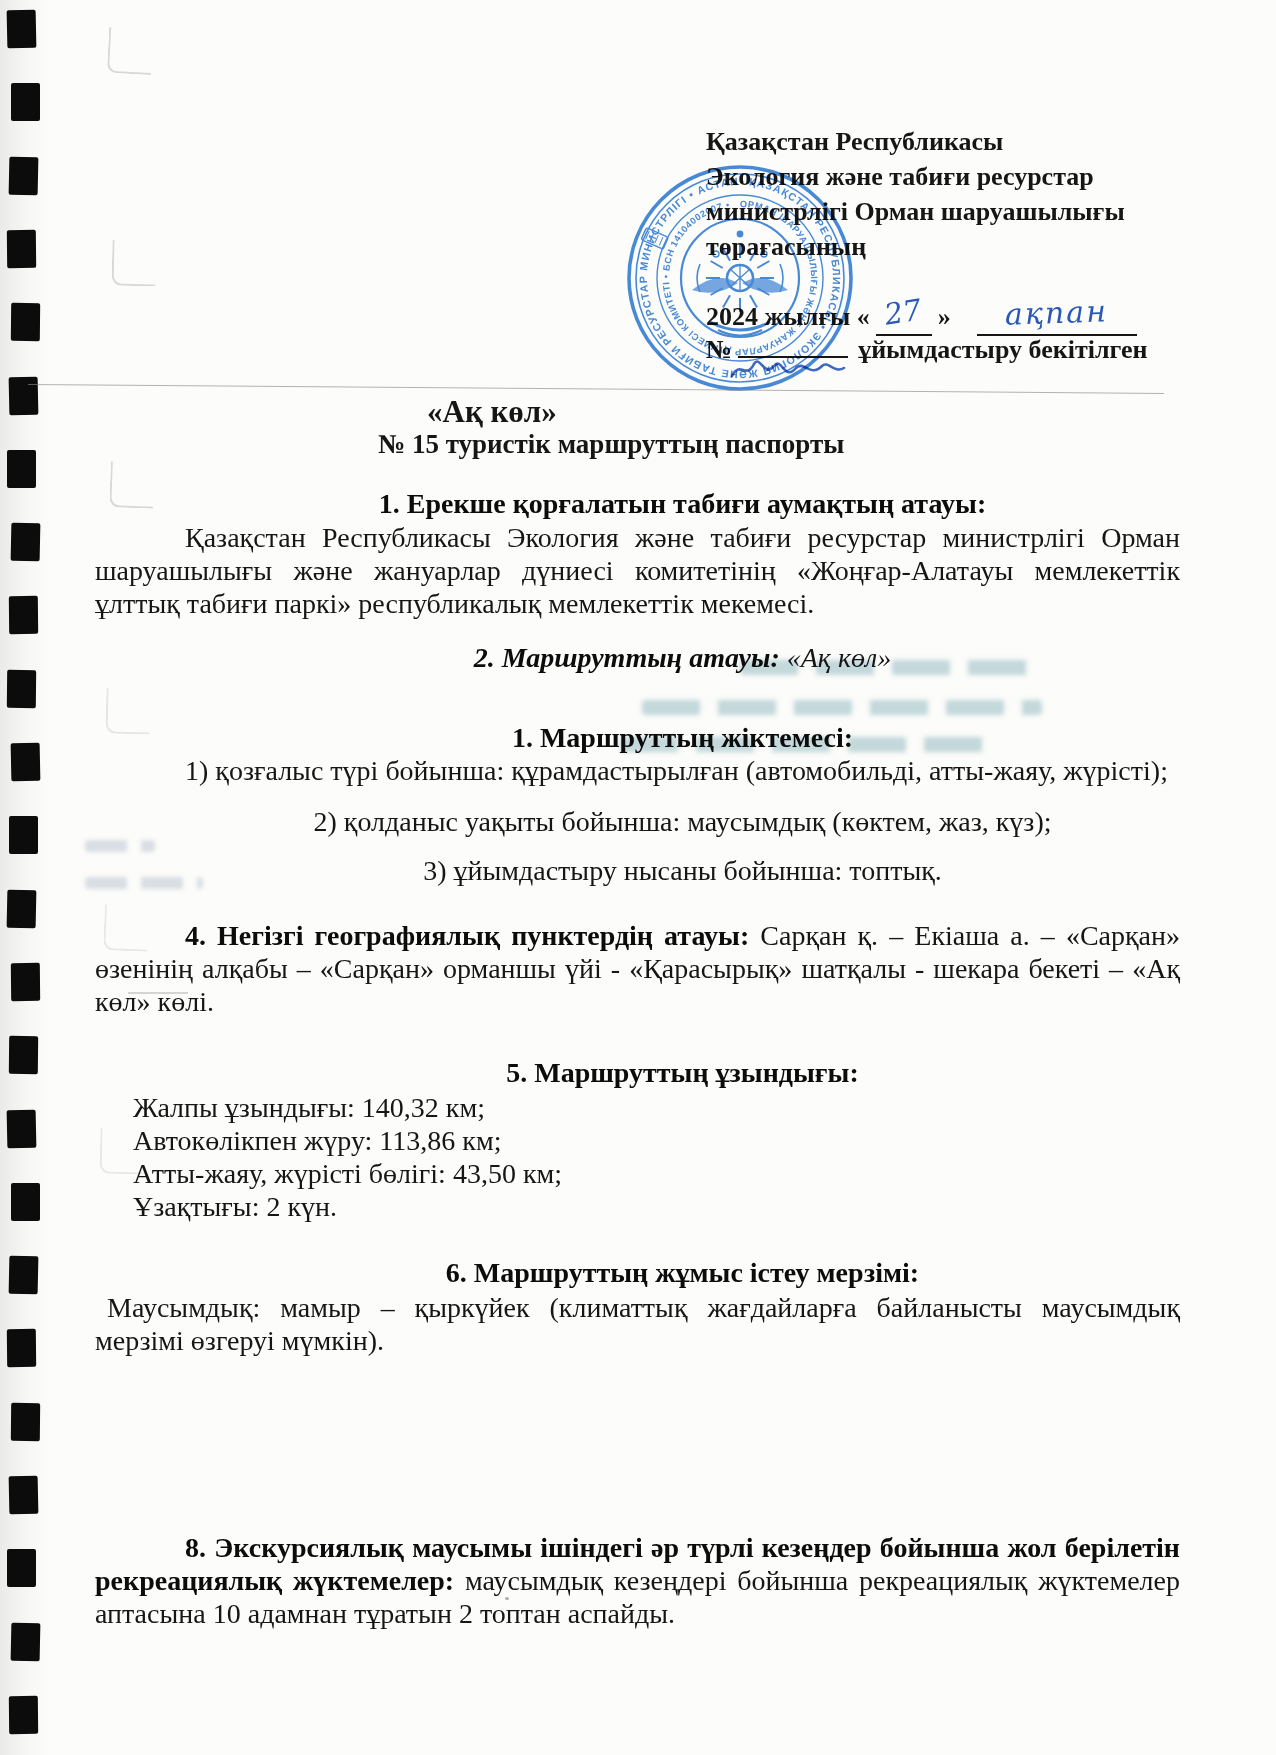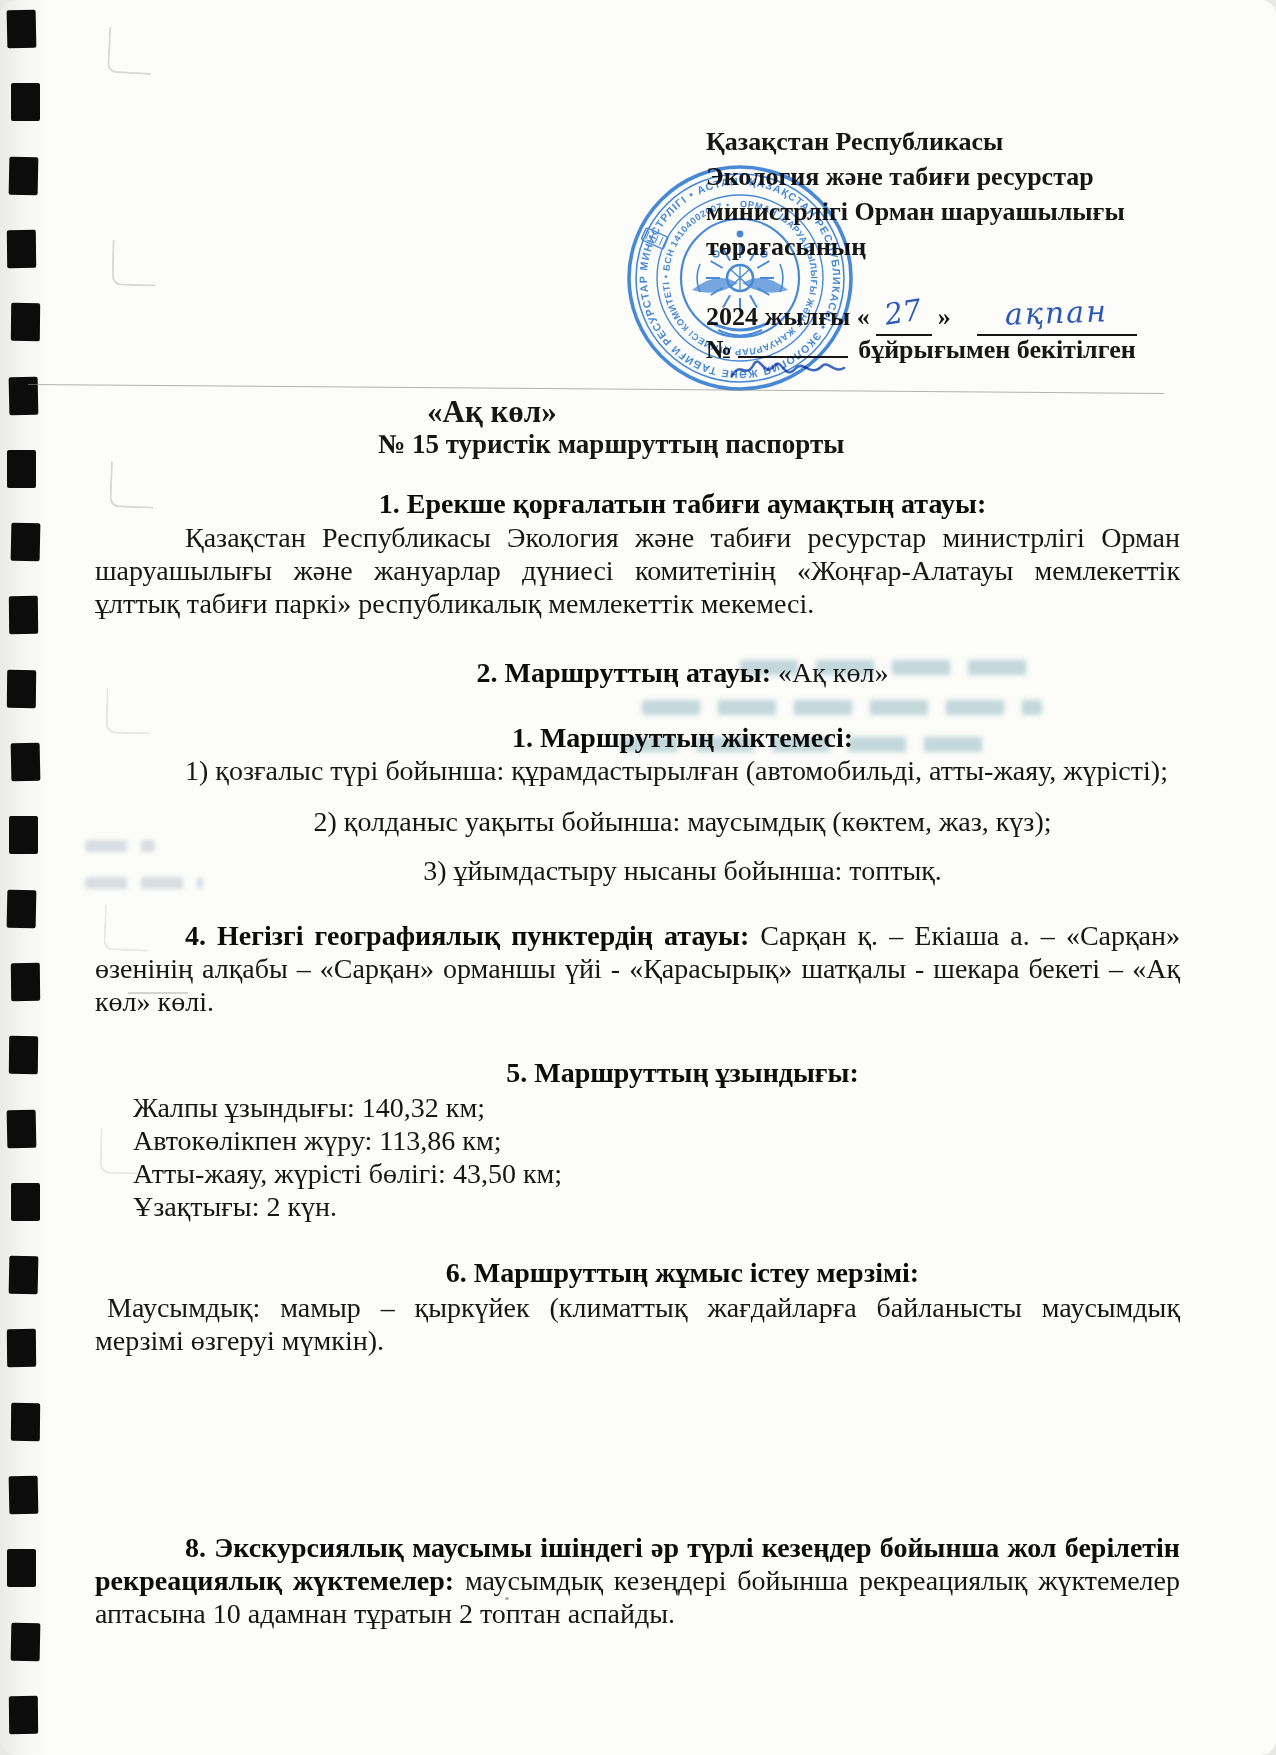--- a/index.html
+++ b/index.html
@@ -4,21 +4,20 @@
 <style>
   html,body{margin:0;padding:0;}
   body{background:#e8e8e6;}
   #page{
     position:relative;
     width:1276px;height:1755px;
     background:#fcfcfa;
     overflow:hidden;
     font-family:"Liberation Serif","DejaVu Serif",serif;
     color:#161616;
-    border-radius:15px;
   }
   
   .edge-shade-left{position:absolute;left:0;top:0;width:52px;height:100%;
     background:linear-gradient(90deg,rgba(0,0,0,0.07),rgba(0,0,0,0.015) 60%,transparent);}
   
   .bind-mark{position:absolute;width:29px;height:38px;background:#0c0c0c;border-radius:2px;}
   .comb-shadow{position:absolute;width:42px;height:44px;
     border-left:2px solid rgba(110,110,110,0.45);
     border-bottom:2px solid rgba(110,110,110,0.45);
     border-bottom-left-radius:10px;opacity:0.55;}
@@ -112,21 +111,21 @@
     <div>төрағасының</div>
   </div>
 
   <div class="appr-line" style="top:298px;">
     <span>2024 жылғы «</span><span class="blank day-blank"><span class="hw hw-day">27</span></span><span>»</span><span class="blank month-blank"><span class="hw hw-month">ақпан</span></span>
   </div>
 
   <div class="appr-line" style="top:333px;">
     <span>№</span><span class="blank no-blank"><svg class="squiggle" width="132" height="34" viewBox="0 0 132 34">
           <path d="M8 24 C 16 8, 22 28, 30 12 C 36 2, 40 26, 50 14 C 58 4, 60 30, 72 16 C 80 8, 86 26, 98 14 C 104 8, 110 22, 120 16" stroke="#2a58b8" stroke-width="2.6" fill="none" opacity="0.9" stroke-linecap="round"></path>
-        </svg></span><span>бұйрығымен бекітілген</span>
+        </svg></span><span>ұйымдастыру бекітілген</span>
   </div>
 
   <svg class="stamp" width="228" height="228" viewBox="0 0 228 228">
     <defs>
       <path id="ring-outer-path" d="M114,21 a93,93 0 1,1 -0.02,0"></path>
       <path id="ring-inner-path" d="M114,43 a71,71 0 1,1 -0.02,0"></path>
     </defs>
     <g fill="none" stroke="#3b82d8">
       <circle cx="114" cy="114" r="111" stroke-width="3.6"></circle>
       <circle cx="114" cy="114" r="104" stroke-width="1.6"></circle>
@@ -178,21 +177,21 @@
   </svg>
 
   <div class="divider"></div>
 
   <div class="doc-title">«Ақ көл»</div>
   <div class="doc-subtitle">№ 15 туристік маршруттың паспорты</div>
 
   <div class="sec noj" style="top:487px;"><b>1. Ерекше қорғалатын табиғи аумақтың атауы:</b></div>
   <div class="sec" style="top:521px;">Қазақстан Республикасы Экология және табиғи ресурстар министрлігі Орман шаруашылығы және жануарлар дүниесі комитетінің «Жоңғар-Алатауы мемлекеттік ұлттық табиғи паркі» республикалық мемлекеттік мекемесі.</div>
 
-  <div class="sec noj" style="top:656px;"><b>2. Маршруттың атауы:</b><span> «Ақ көл»</span></div>
+  <div class="sec noj" style="top:641px;font-style:italic;"><b>2. Маршруттың атауы:</b><span> «Ақ көл»</span></div>
 
   <div class="sec noj" style="top:721px;"><b>1. Маршруттың жіктемесі:</b></div>
   <div class="sec" style="top:754px;">1) қозғалыс түрі бойынша: құрамдастырылған (автомобильді, атты-жаяу, жүрісті);</div>
   <div class="sec noj" style="top:805px;">2) қолданыс уақыты бойынша: маусымдық (көктем, жаз, күз);</div>
   <div class="sec noj" style="top:854px;">3) ұйымдастыру нысаны бойынша: топтық.</div>
 
   <div class="sec" style="top:919px;"><b>4. Негізгі географиялық пунктердің атауы:</b><span> Сарқан қ. – Екіаша а. – «Сарқан» өзенінің алқабы – «Сарқан» орманшы үйі - «Қарасырық» шатқалы - шекара бекеті – «Ақ көл» көлі.</span></div>
 
   <div class="sec noj" style="top:1056px;"><b>5. Маршруттың ұзындығы:</b></div>
   <div class="s5-items" style="top:1091px;">

